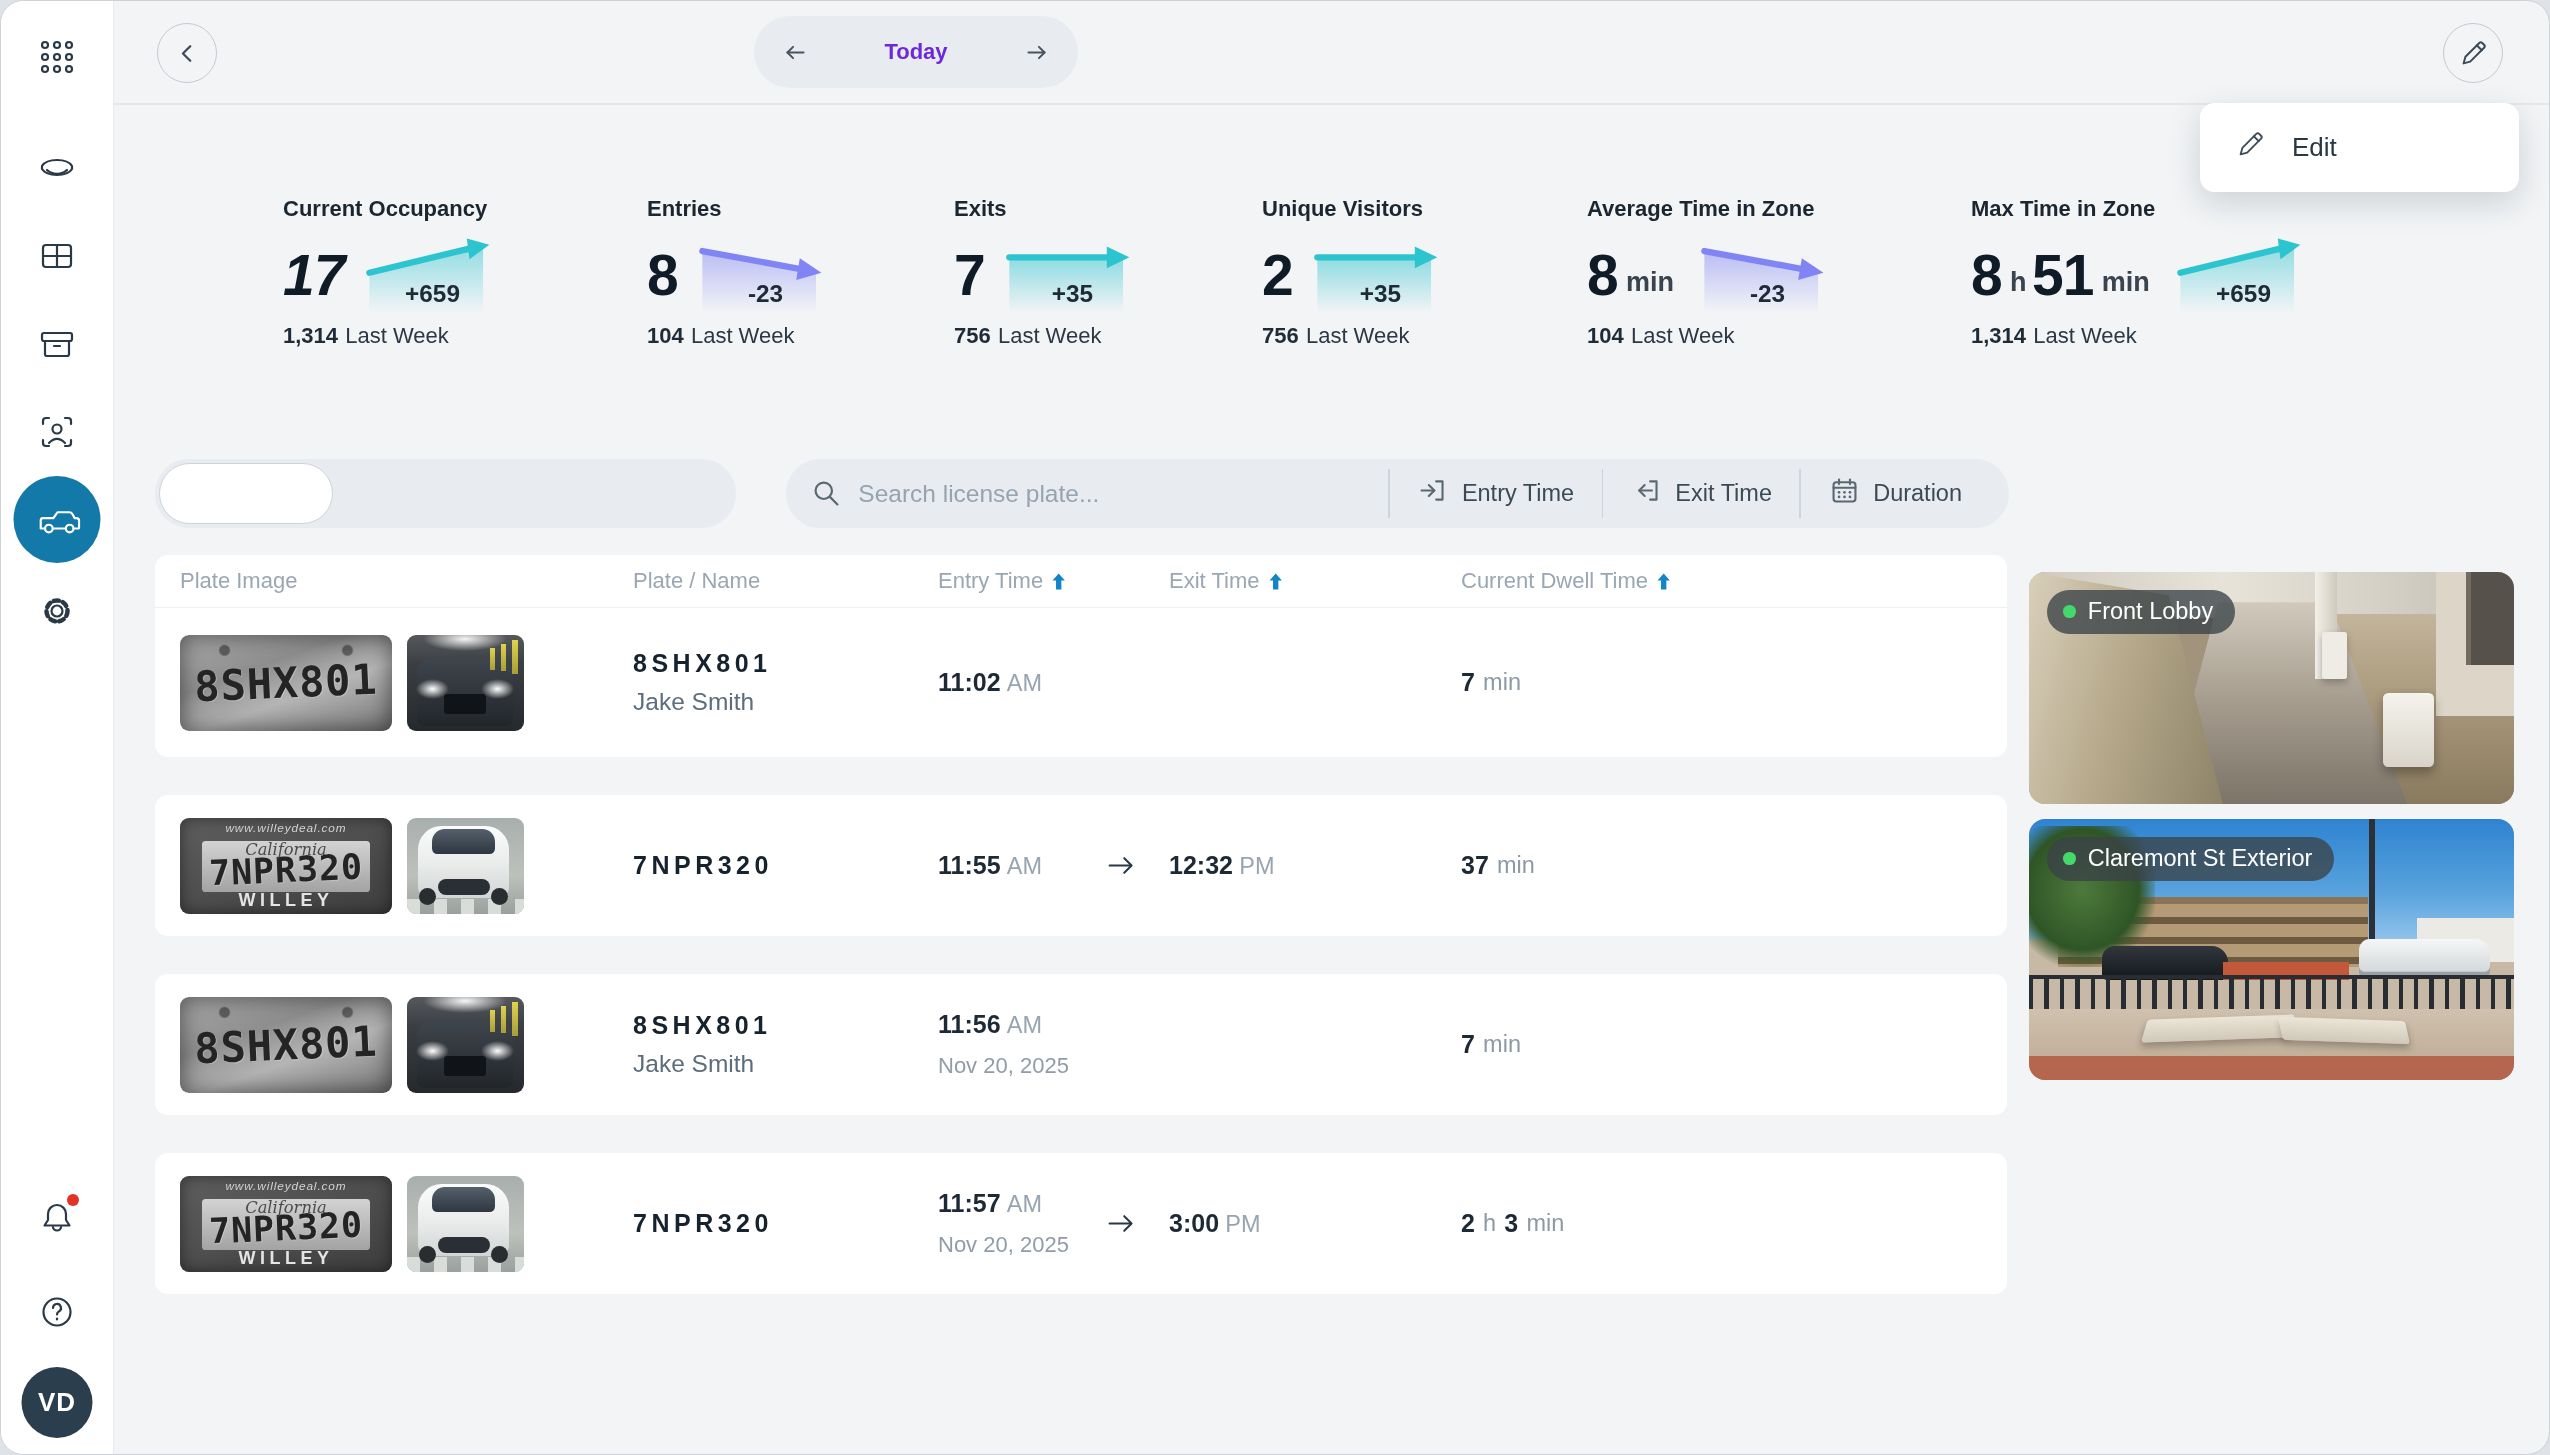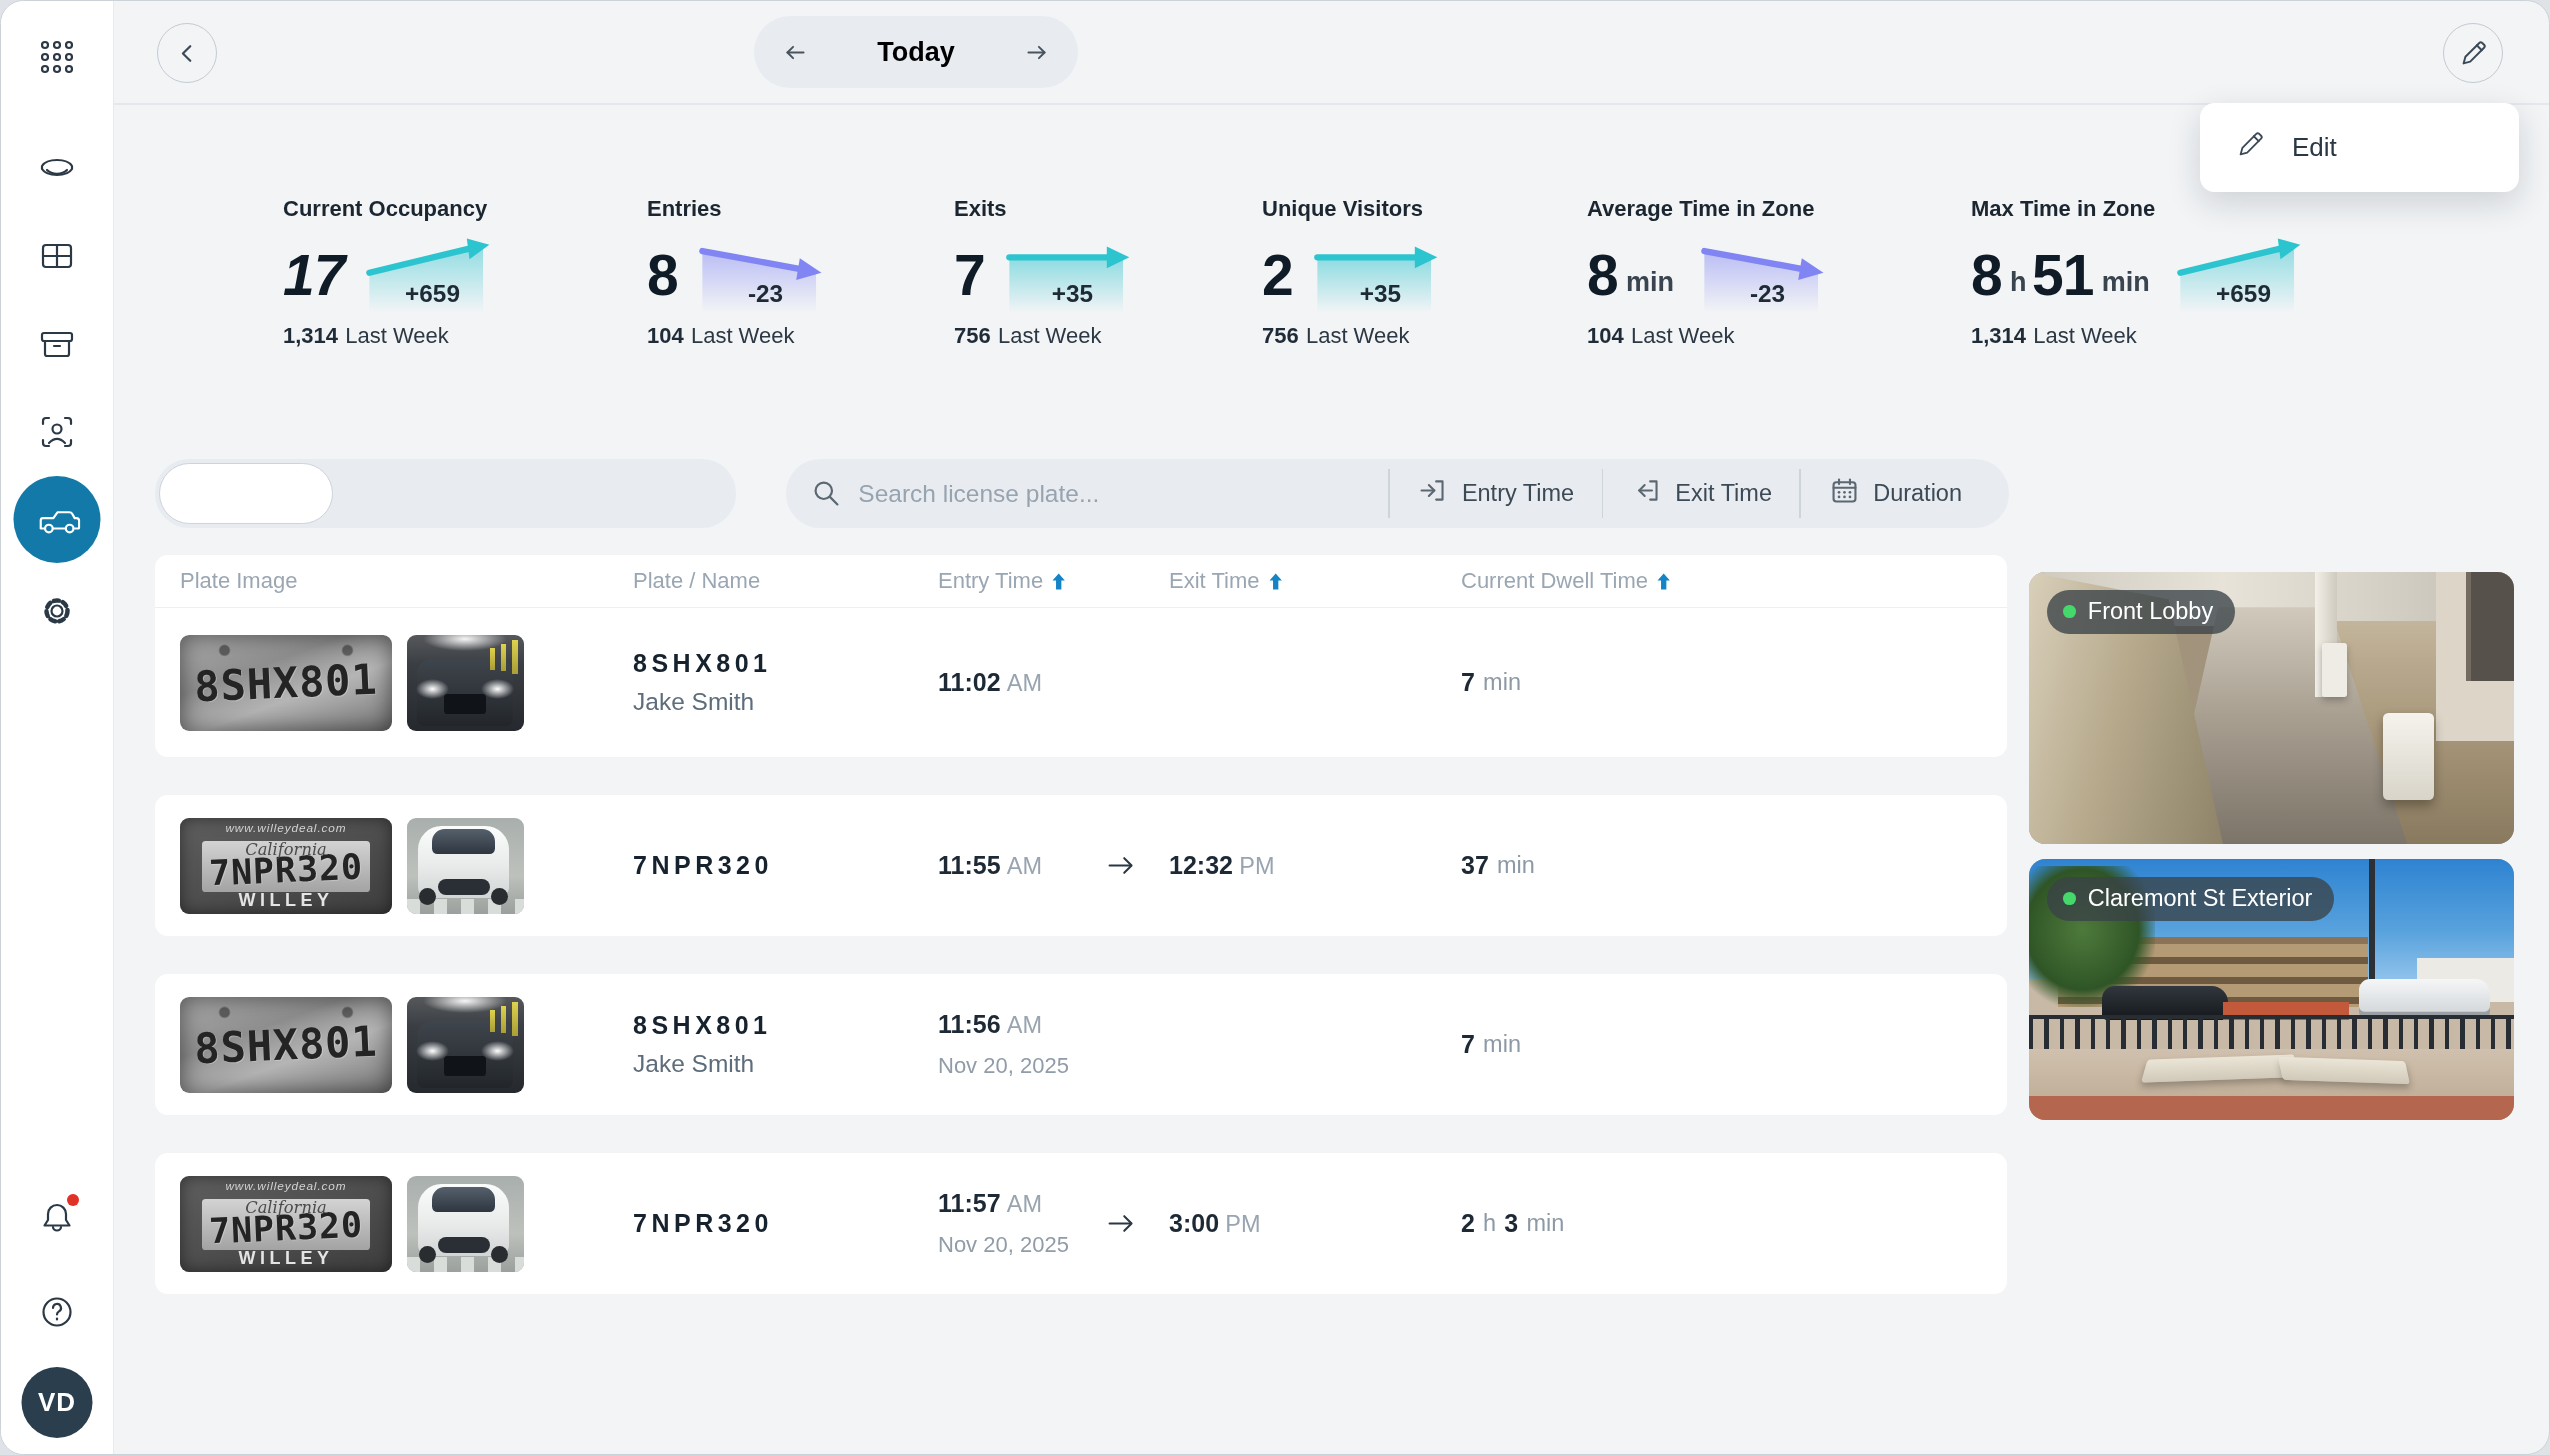--- a/index.html
+++ b/index.html
@@ -22,21 +22,21 @@
   
   .topbar { position:absolute; left:113px; top:0; right:0; height:102px; }
   .main-divider { position:absolute; left:113px; top:102px; right:0; height:1.8px; background:#e4e8ec; }
   .round-btn { position:absolute; width:60px; height:60px; border-radius:50%; background:transparent; border:1.8px solid #c3cad2; display:flex; align-items:center; justify-content:center; cursor:pointer; }
   .back-btn { left:43px; top:22px; }
   .edit-btn { right:46px; top:22px; }
   .round-btn svg { width:33px; height:33px; stroke:#3c4956; stroke-width:2.4; fill:none; stroke-linecap:round; stroke-linejoin:round; }
   .page-title { position:absolute; left:148px; top:50%; transform:translateY(-50%); font-size:39px; font-weight:700; color:#121d28; letter-spacing:0.3px; }
   .date-nav { position:absolute; left:640px; top:15.4px; width:324px; height:72px; border-radius:36px; background:#e8ecf1; display:flex; align-items:center; justify-content:space-between; padding:0 27px; }
   .date-nav svg { width:29px; height:29px; stroke:#49535d; stroke-width:2.4; fill:none; stroke-linecap:round; stroke-linejoin:round; cursor:pointer; }
-  .date-label { font-size:27px; font-weight:600; color:#000000; }
+  .date-label { font-size:22px; font-weight:600; color:#6d28d9; }
 
   
   .menu { position:absolute; left:2199px; top:102px; width:319px; background:#ffffff; border-radius:14.5px; box-shadow:0 11px 33px rgba(20,30,40,.16); z-index:9; padding:11px 0;text-align:center; }
   .menu-item { display:flex; align-items:center; gap:25px; height:67px; padding:0 34px; font-size:26px; color:#2a3744; cursor:pointer; }
   .menu-item svg { width:33px; height:33px; stroke:#3c4956; stroke-width:2.2; fill:none; stroke-linecap:round; stroke-linejoin:round; }
 
   
   .stats-row { position:absolute; left:113px; top:195px; right:0; height:172px; }
   .stat { position:absolute; top:0; }
   .stat:nth-child(1){left:169px} .stat:nth-child(2){left:533px} .stat:nth-child(3){left:840px}
@@ -127,21 +127,21 @@
   .cw-cross { left:0; bottom:0; width:100%; height:15%; background:repeating-linear-gradient(90deg,#d9ddd9 0 12.7px,rgba(0,0,0,0) 12.7px 27px); }
   .cw-body { left:10%; right:12%; top:9%; bottom:16%; background:linear-gradient(180deg,#fbfcfc 0%,#e9ebeb 55%,#d2d5d5 100%); border-radius:23.5px 23.5px 11px 11px; }
   .cw-shield { left:22%; right:24%; top:12%; height:24.5px; background:linear-gradient(180deg,#55606c,#2e3640); border-radius:12.7px 12.7px 5.4px 5.4px; }
   .cw-bumper { left:27%; right:29%; bottom:19%; height:16.3px; background:#2a2f35; border-radius:8.2px; }
   .cw-wheel { width:17px; height:17px; border-radius:50%; background:#2a2d30; bottom:9%; }
   .cw-wheel.l { left:11%; } .cw-wheel.r { right:13%; }
 
   
   .cams { position:absolute; left:2028px; top:571px; width:485px; }
   .cam { position:relative; width:485px; border-radius:16.3px; cursor:pointer; }
-  .cam:nth-child(1) { height:272px; }
+  .cam:nth-child(1) { height:232px; }
   .cam:nth-child(2) { height:261px; margin-top:14.5px; }
   .scene { position:absolute; inset:0; border-radius:16.3px; overflow:hidden; }
   .scene i { position:absolute; display:block; }
   .scene.lobby { background:#a2937c; }
   .lb-top { left:0; top:0; right:0; height:20%; background:linear-gradient(90deg,#cfc9bd 0%,#e7e3d9 40%,#d6d2c8 70%,#c3bdb1 100%); }
   .lb-lwall { left:0; top:0; width:40%; height:100%; background:linear-gradient(105deg,#d9d0bb 0%,#b7aa8d 45%,#8e8368 100%); clip-path:polygon(0 0,72% 10%,100% 100%,0 100%); }
   .lb-ramp { left:28%; top:13%; width:50%; height:87%; background:linear-gradient(180deg,#d1cabc 0%,#a9a092 45%,#7c7468 100%); clip-path:polygon(22% 0,68% 0,100% 100%,0 100%); }
   .lb-rfloor { left:60%; top:18%; width:40%; height:82%; background:linear-gradient(180deg,#c3b59b 0%,#a19073 60%,#897a5f 100%); }
   .lb-rwall { right:0; top:0; width:16%; height:62%; background:#ddd6c8; }
   .lb-door { right:0; top:0; width:10%; height:40%; background:#56514b; border-left:5.4px solid #736b60; }

